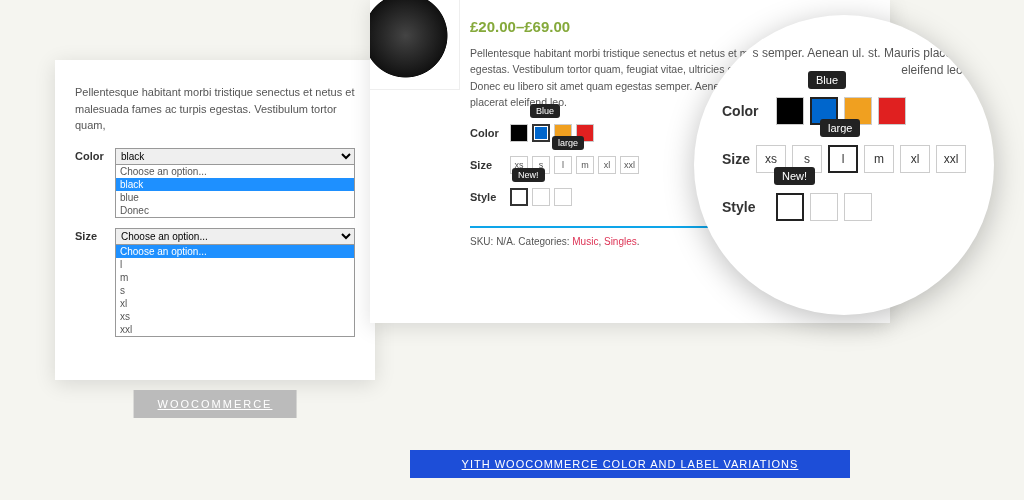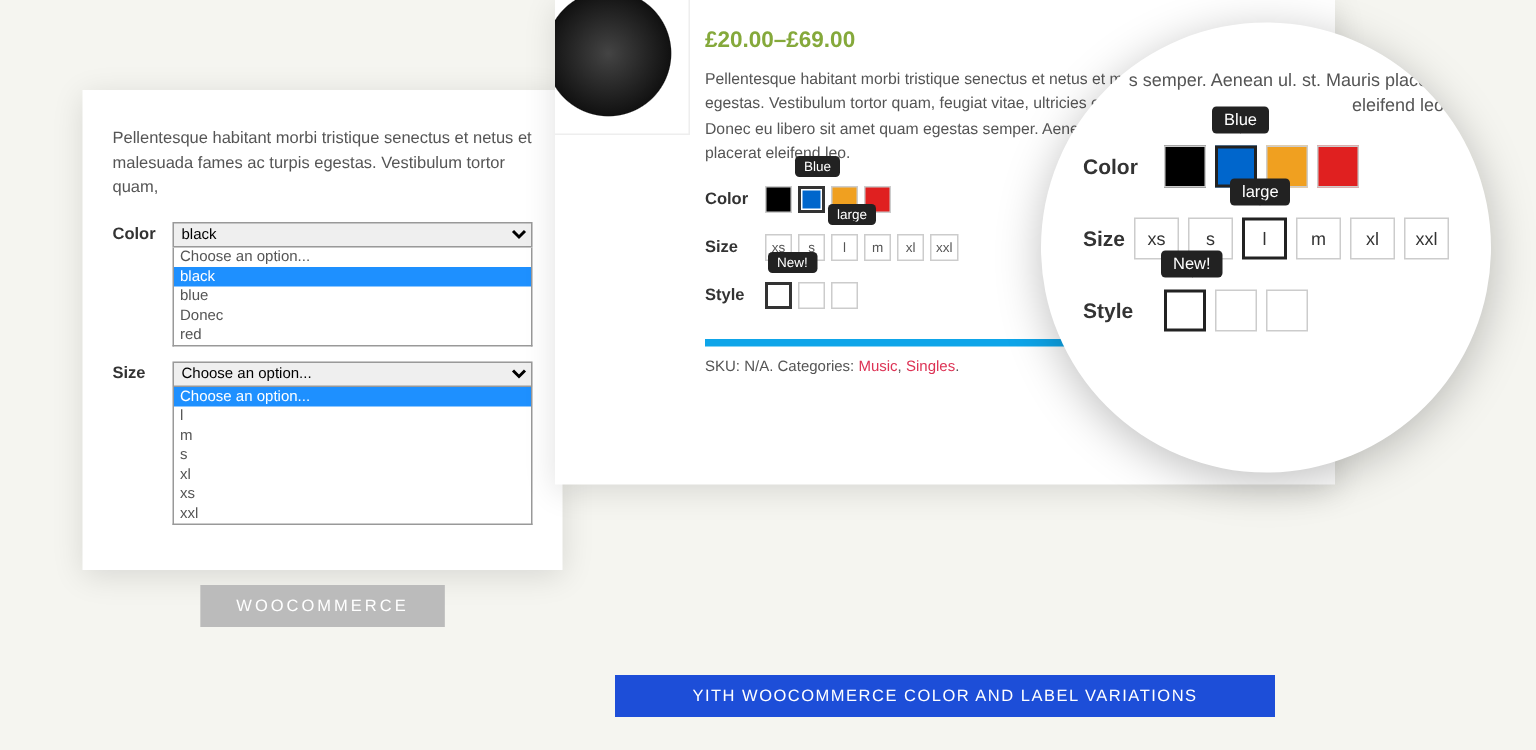--- a/index.html
+++ b/index.html
@@ -12,21 +12,21 @@
 .desc { line-height: 1.5; margin-bottom: 14px; }
 .row { display: flex; align-items: flex-start; margin-bottom: 10px; }
 .row-label { width: 40px; font-weight: bold; font-size: 11px; color: #333; padding-top: 2px; }
 .row-body { flex: 1; }
 
 select.native { width: 100%; font-size: 10px; padding: 1px; border: 1px solid #999; }
 .opt-list { border: 1px solid #999; border-top: none; font-size: 10px; }
 .opt { padding: 1px 4px; }
 .opt.sel { background: #1e90ff; color: #fff; }
 
-.label-badge { position: absolute; left: 50%; transform: translateX(-50%); background: #bbb; color: #fff; font-size: 11px; letter-spacing: 2px; padding: 8px 24px; }
+.label-badge { position: absolute; left: 50%; transform: translateX(-50%); background: #bbb; color: #fff; font-size: 11px; letter-spacing: 2px; padding: 8px 24px; text-decoration: underline; }
 .label-left { top: 390px; left: 215px; }
 .label-right { background: #1d4ed8; top: 450px; left: 630px; width: 440px; text-align: center; font-size: 11px; letter-spacing: 1px; }
 
 .pr-img { position: absolute; left: 0; top: 0; width: 90px; height: 90px; background: radial-gradient(circle at 40% 40%, #444 0%, #111 55%, transparent 56%); border-right: 1px solid #eee; border-bottom: 1px solid #eee; }
 .pr-body { margin-left: 100px; padding: 18px 22px 0 0; font-size: 10.5px; color: #555; }
 .price { color: #85a93b; font-size: 15px; font-weight: 600; margin-bottom: 10px; }
 .pr-desc { line-height: 1.55; margin-bottom: 14px; }
 
 .attr-row { display: flex; align-items: center; margin-bottom: 14px; }
 .attr-label { width: 40px; font-weight: bold; font-size: 11px; color: #333; }
@@ -34,21 +34,21 @@
 .sw { width: 18px; height: 18px; border: 1px solid #ccc; cursor: pointer; display: flex; align-items: center; justify-content: center; font-size: 9px; }
 .sw.selected { border: 2px solid #333; box-shadow: 0 0 0 1px #fff inset; }
 .sw.lbl { width: auto; min-width: 18px; padding: 0 3px; background: #fff; border: 1px solid #ccc; }
 
 .tooltip { position: absolute; top: -20px; background: #222; color: #fff; font-size: 9px; padding: 2px 6px; border-radius: 3px; white-space: nowrap; }
 .tooltip::after { content: ''; position: absolute; bottom: -3px; left: 50%; transform: translateX(-50%); border: 3px solid transparent; border-top-color: #222; }
 
 .shirt { width: 14px; height: 12px; position: relative; }
 .shirt::before { content: ''; position: absolute; inset: 0; clip-path: polygon(25% 0, 40% 15%, 60% 15%, 75% 0, 100% 20%, 85% 35%, 85% 100%, 15% 100%, 15% 35%, 0 20%); }
 
-.meta { margin-left: 100px; padding: 8px 22px 12px 0; border-top: 5px solid #0ea5e9; font-size: 10px; color: #555; margin-top: 20px; }
+.meta { margin-left: 100px; padding: 8px 22px 12px 0; border-top: 2px solid #0ea5e9; font-size: 10px; color: #555; margin-top: 20px; }
 .meta a { color: #d35; text-decoration: none; }
 
 .magnifier { position: absolute; right: 30px; top: 15px; width: 300px; height: 300px; border-radius: 50%; background: #fff; box-shadow: 0 6px 30px rgba(0,0,0,0.25); overflow: hidden; padding: 30px 28px; font-size: 13px; color: #333; }
 .mag-topline { font-size: 12px; color: #555; line-height: 1.4; margin-bottom: 18px; text-align: right; }
 .mag-row { display: flex; align-items: center; margin-bottom: 20px; }
 .mag-label { width: 54px; font-weight: bold; font-size: 14px; }
 .mag-swatches { display: flex; gap: 6px; position: relative; }
 .msw { width: 28px; height: 28px; border: 1px solid #ccc; display: flex; align-items: center; justify-content: center; font-size: 12px; cursor: pointer; }
 .msw.selected { border: 2px solid #222; }
 .msw.lbl { background: #fff; width: 30px; }
@@ -67,21 +67,20 @@
     <div class="row-label">Color</div>
     <div class="row-body">
       <select class="native">
         <option>black</option>
       </select>
       <div class="opt-list">
         <div class="opt">Choose an option...</div>
         <div class="opt sel">black</div>
         <div class="opt">blue</div>
         <div class="opt">Donec</div>
-        <div class="opt">red</div>
       </div>
     </div>
   </div>
 
   <div class="row">
     <div class="row-label">Size</div>
     <div class="row-body">
       <select class="native">
         <option>Choose an option...</option>
       </select>

